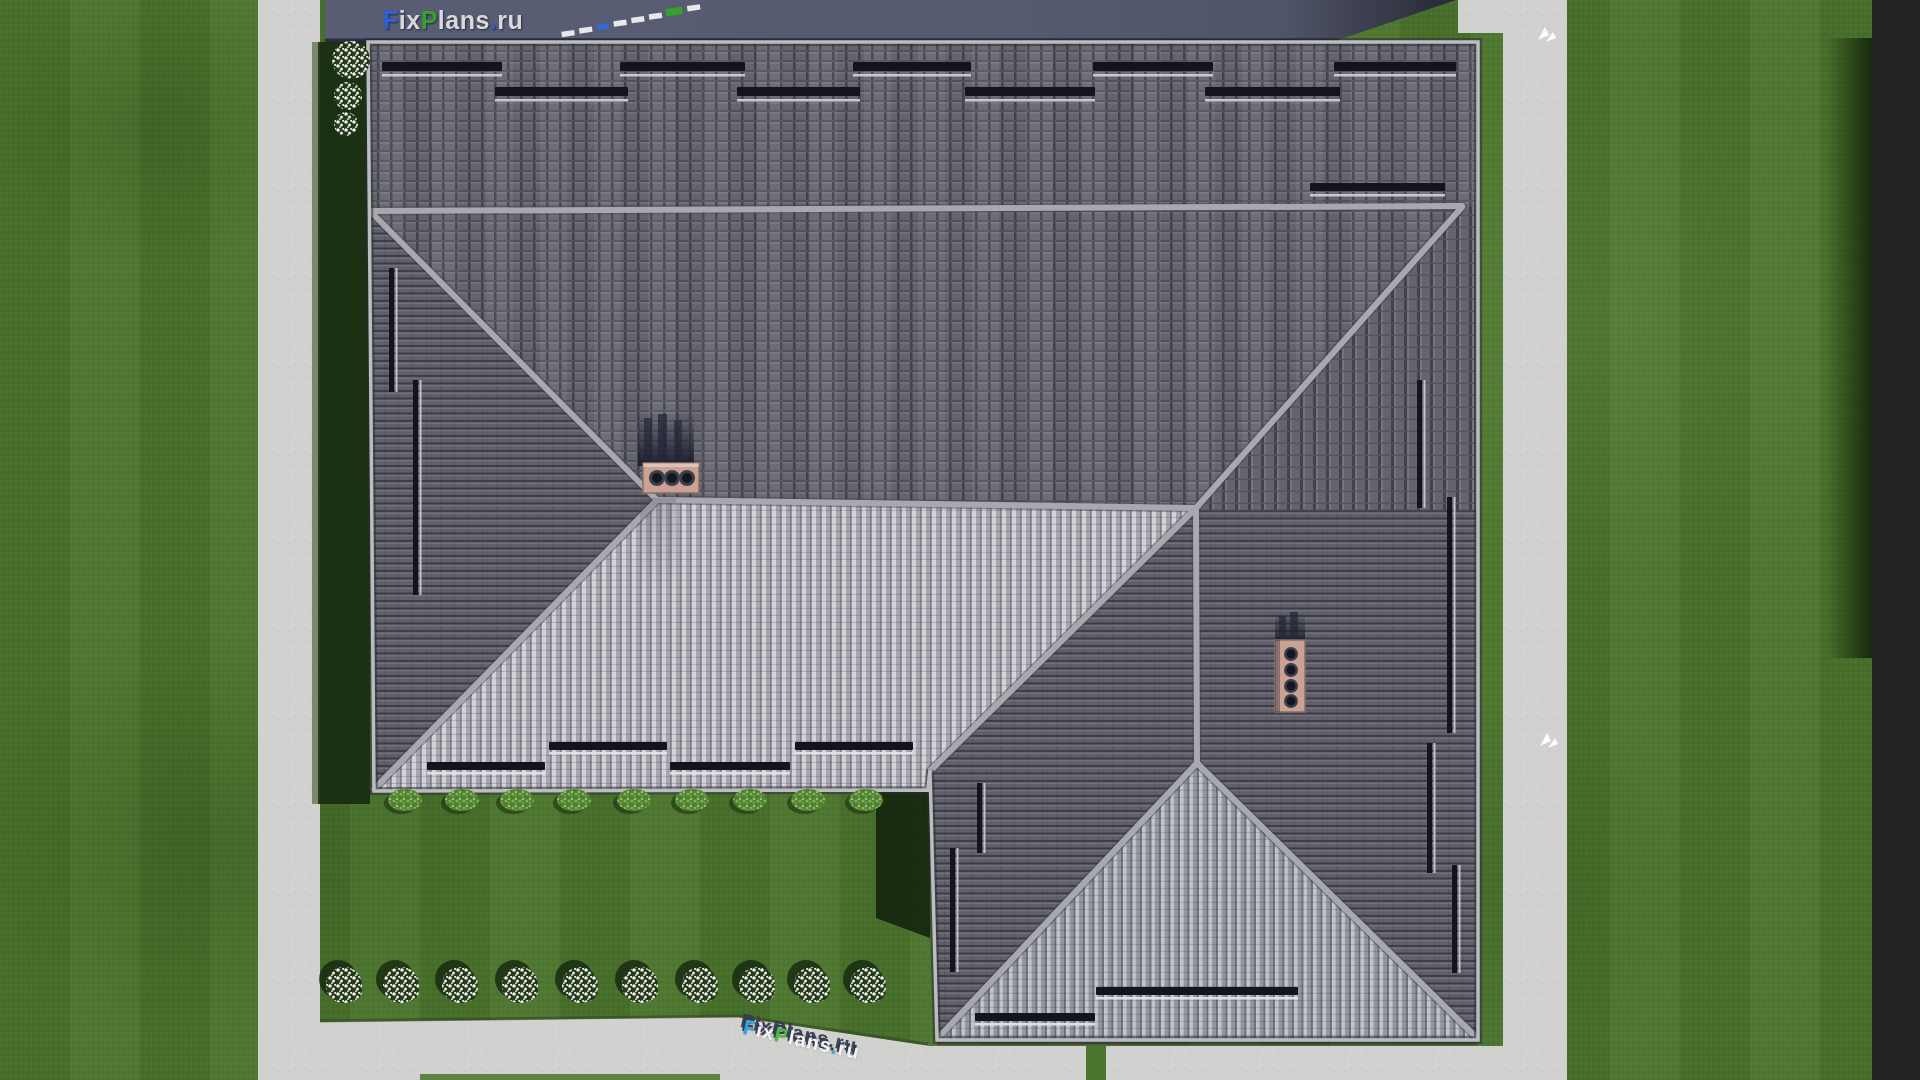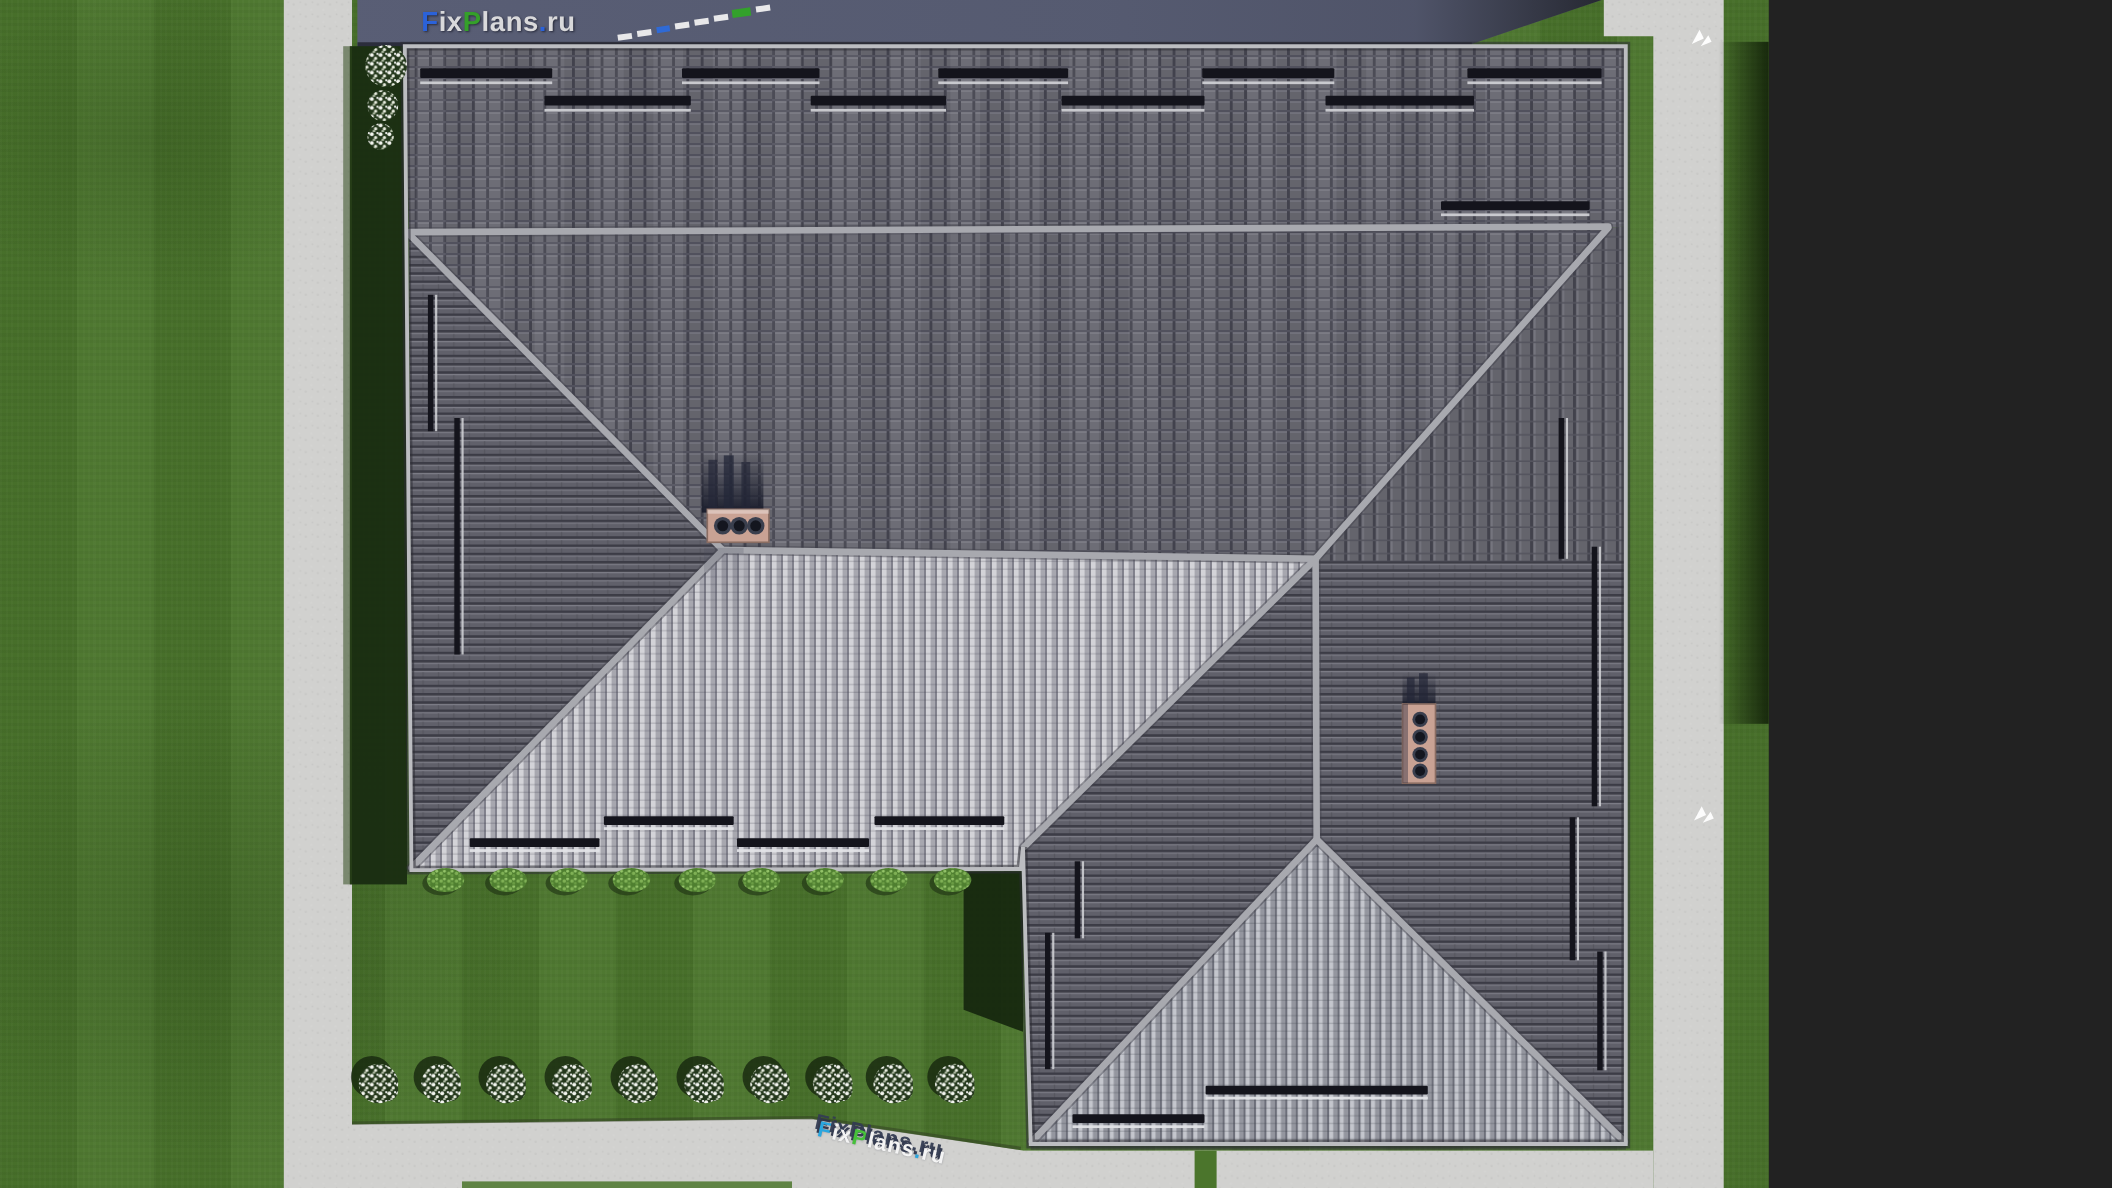--- a/index.html
+++ b/index.html
@@ -1,16 +1,16 @@
 <!DOCTYPE html>
 <html style="--grass: #4b752c; --grass-dark: #182a10; --path: #d1d1cf; --band: #565b71; --roof-grid: #676770; --roof-rows: #60606a; --roof-cols: #64646c; --roof-light: #a7a7af; --roof-mid: #94969f; --ridge: #a8a9af; --brick: #c9a294; --guard: #14141c; --rail: #d4d5d9;"><head>
 <meta charset="utf-8">
 <style>
   html,body{margin:0;padding:0;background:#222;}
-  #scene{position:relative;width:1608px;height:1080px;overflow:hidden;
+  #scene{position:relative;width:1872px;height:1080px;overflow:hidden;
     font-family:"Liberation Sans", sans-serif;
     background-color:var(--grass,#4b752c);
     background-image:
       radial-gradient(420px 300px at 12% 78%, rgba(20,40,10,.18), transparent 70%),
       radial-gradient(500px 360px at 85% 30%, rgba(255,255,220,.05), transparent 70%),
       radial-gradient(380px 280px at 78% 82%, rgba(18,36,10,.14), transparent 70%),
       radial-gradient(300px 220px at 40% 15%, rgba(16,34,8,.12), transparent 70%),
       radial-gradient(260px 200px at 8% 12%, rgba(16,34,8,.14), transparent 70%),
       repeating-linear-gradient(90deg, rgba(0,0,0,.05) 0 70px, rgba(255,255,255,.025) 70px 140px),
       repeating-linear-gradient(0deg, rgba(0,0,0,.035) 0 3px, transparent 3px 6px),

